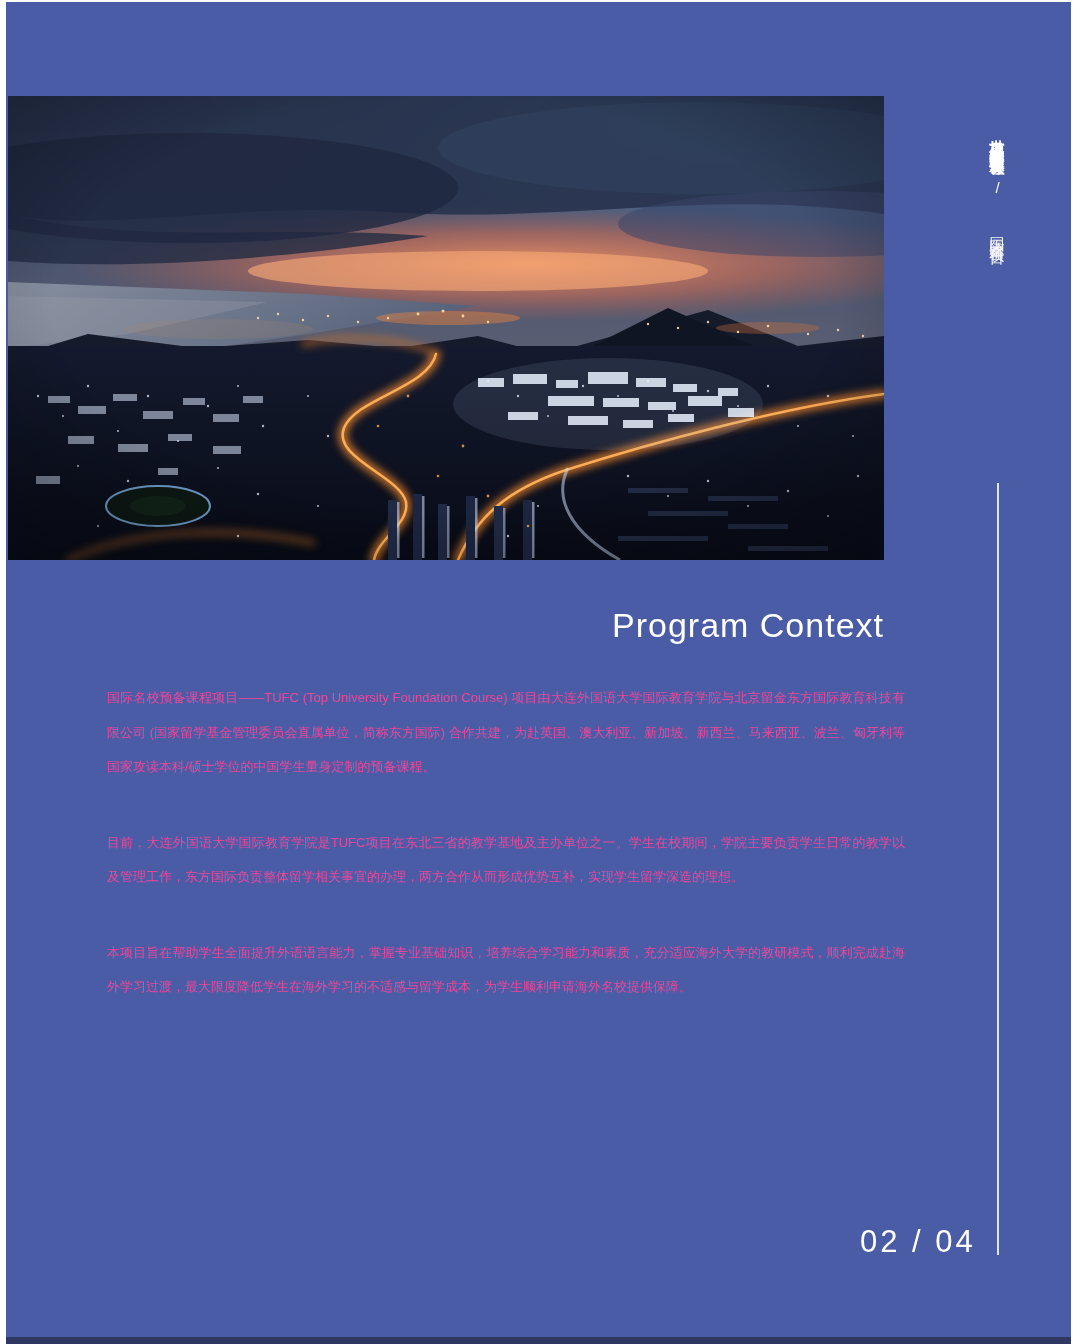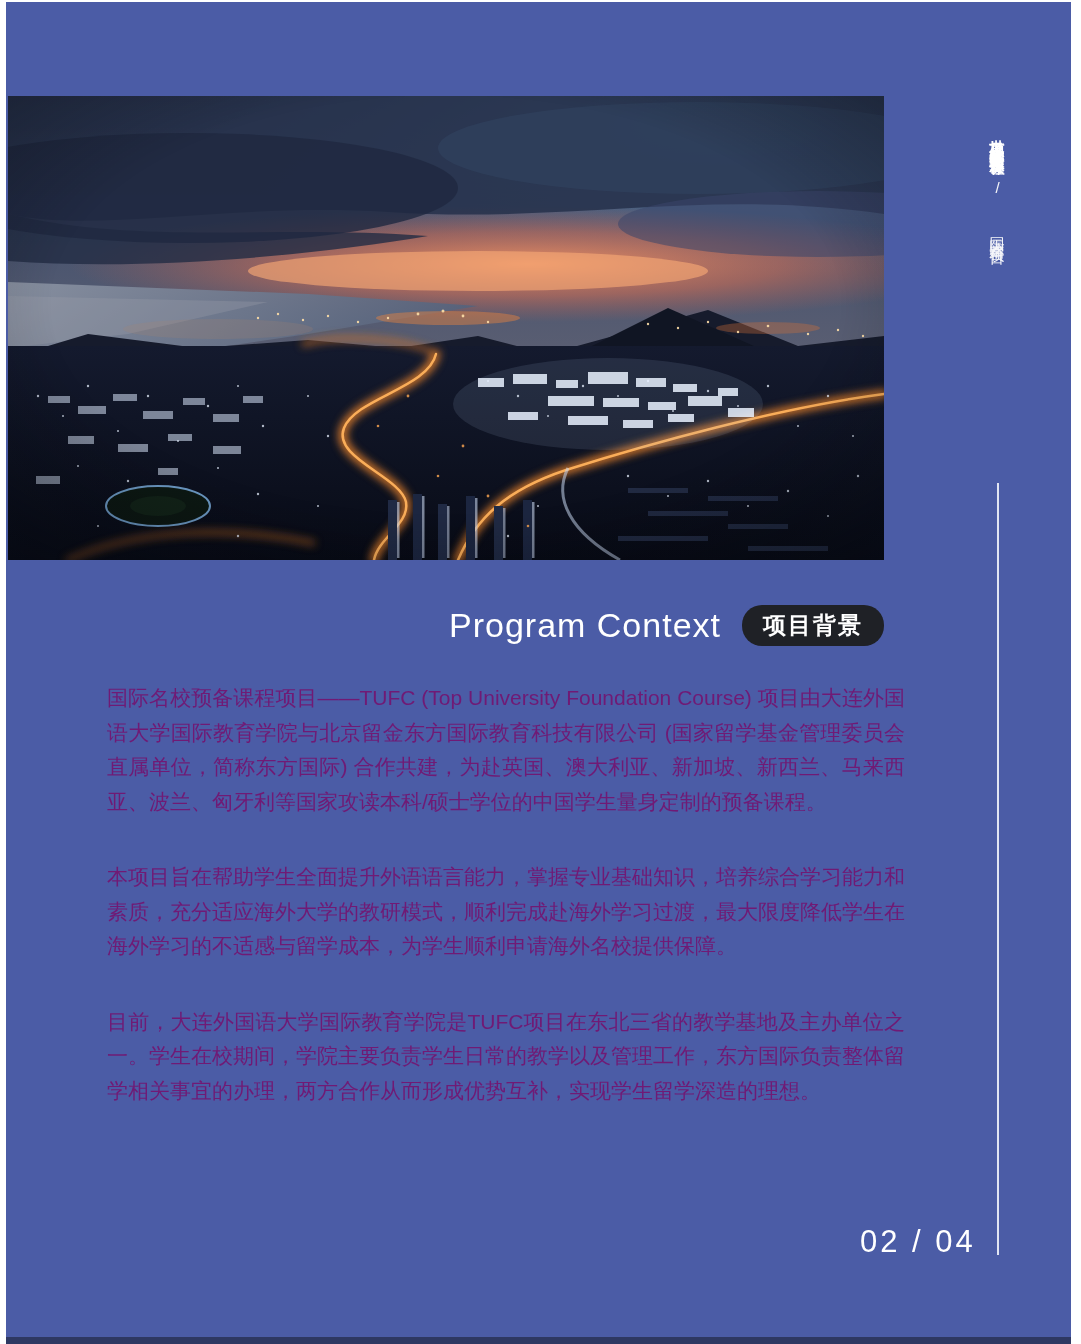--- a/index.html
+++ b/index.html
@@ -41,21 +41,21 @@
   .title-en{
     color:#FFFFFF;font-size:34px;font-weight:400;letter-spacing:1px;
   }
   .badge{
     background:#1F2126;color:#FFFFFF;font-weight:700;font-size:23px;
     border-radius:20px;padding:5px 21px;letter-spacing:2px;
     display:inline-block;
   }
   .content{
     position:absolute;left:107px;top:681px;width:798px;
-    color:#701a75;font-size:21px;line-height:34.5px;text-align:justify;
+    color:#ec4899;font-size:13px;line-height:34.5px;text-align:justify;
   }
   .content p{margin:0 0 41px 0}
   .page-num{
     position:absolute;left:860px;top:1224px;
     color:#FFFFFF;font-size:31px;font-weight:400;letter-spacing:3px;
   }
 </style>
 </head>
 <body>
 
@@ -271,24 +271,23 @@
 <div class="sidebar-v">
   <span class="bold">世界顶级大学留学预备课程</span>
   <span class="sep">/</span>
   <span class="sub">国际本科项目</span>
 </div>
 
 <div class="v-rule"></div>
 
 <div class="title-row">
   <span class="title-en">Program Context</span>
-  <span class="badge">项目背景</span>
 </div>
 
 <div class="content">
   <p>国际名校预备课程项目——TUFC (Top University Foundation Course) 项目由大连外国语大学国际教育学院与北京留金东方国际教育科技有限公司 (国家留学基金管理委员会直属单位，简称东方国际) 合作共建，为赴英国、澳大利亚、新加坡、新西兰、马来西亚、波兰、匈牙利等国家攻读本科/硕士学位的中国学生量身定制的预备课程。</p>
+  <p>目前，大连外国语大学国际教育学院是TUFC项目在东北三省的教学基地及主办单位之一。学生在校期间，学院主要负责学生日常的教学以及管理工作，东方国际负责整体留学相关事宜的办理，两方合作从而形成优势互补，实现学生留学深造的理想。</p>
   <p>本项目旨在帮助学生全面提升外语语言能力，掌握专业基础知识，培养综合学习能力和素质，充分适应海外大学的教研模式，顺利完成赴海外学习过渡，最大限度降低学生在海外学习的不适感与留学成本，为学生顺利申请海外名校提供保障。</p>
-  <p>目前，大连外国语大学国际教育学院是TUFC项目在东北三省的教学基地及主办单位之一。学生在校期间，学院主要负责学生日常的教学以及管理工作，东方国际负责整体留学相关事宜的办理，两方合作从而形成优势互补，实现学生留学深造的理想。</p>
 </div>
 
 <div class="page-num">02 / 04</div>
 
 <div class="bottom-band"></div>
 
 </body></html>

